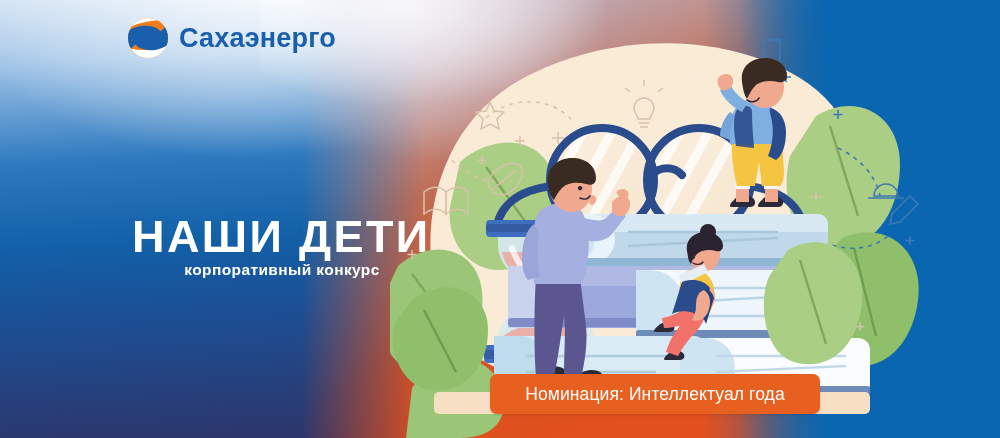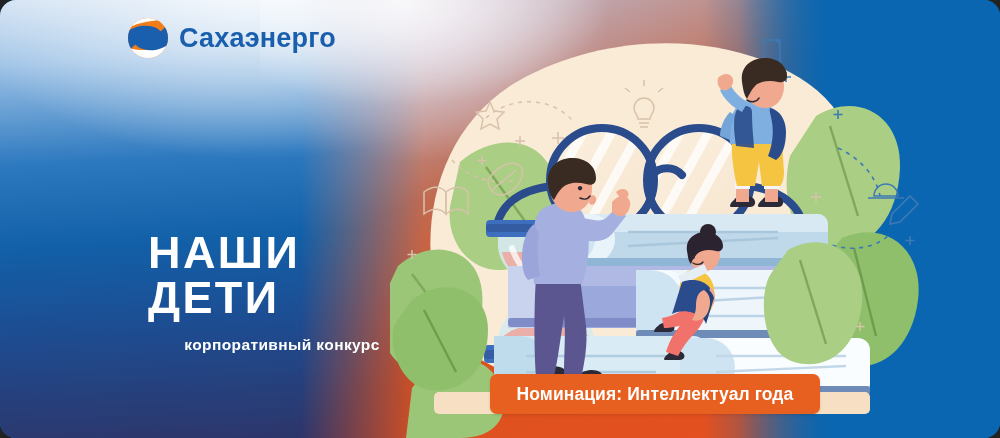--- a/index.html
+++ b/index.html
@@ -3,21 +3,20 @@
 <meta charset="utf-8">
 <style>
   html,body{margin:0;padding:0;background:#222;}
   *{box-sizing:border-box;}
   .banner{
     position:relative;
     width:1000px;height:438px;
     overflow:hidden;
     font-family:"Liberation Sans", sans-serif;
     background:#0a66b0;
-    border-radius:16px;
   }
 
   
   .bg-base{position:absolute;inset:0;background:#0a66b0;}
   .bg-left{
     position:absolute;left:0;top:0;width:460px;height:438px;
     background:
       radial-gradient(ellipse 520px 300px at 56% -6%, rgba(255,255,255,.92) 0%, rgba(255,255,255,0) 62%),
       linear-gradient(177deg,#cfe0f2 0%,#9dc2e6 14%,#2d79bf 36%,#1260a8 54%,#1d4d92 72%,#2e3468 100%);
   }
@@ -42,40 +41,40 @@
   .logo{position:absolute;left:126px;top:16px;display:flex;align-items:center;gap:9px;}
   .logo-mark{width:44px;height:44px;display:block;}
   .logo-text{
     font-size:27px;font-weight:700;color:#1a5fae;letter-spacing:.2px;
     font-family:"Liberation Sans", sans-serif;
   }
 
   
   .headline{position:absolute;left:132px;top:214px;width:300px;}
   .headline h1{
-    margin:16px;color:#fff;font-size:45px;font-weight:700;letter-spacing:2.4px;line-height:1;
+    margin:0;color:#fff;font-size:45px;font-weight:700;letter-spacing:2.4px;line-height:1;
     font-family:"Liberation Sans", sans-serif;
   }
   .headline .sub{
     margin-top:2px;text-align:center;color:#fff;font-size:15.5px;font-weight:700;letter-spacing:.4px;
   }
 
   
   .illus{position:absolute;left:390px;top:0;width:540px;height:438px;}
   .illus svg{display:block;width:540px;height:438px;}
 
   
   .nomination{
     position:absolute;left:490px;top:374px;width:330px;height:40px;
     background:#e8601f;border-radius:7px;
     display:flex;align-items:center;justify-content:center;
     box-shadow:0 1px 3px rgba(0,0,0,.12);
   }
   .nomination span{
-    color:#fff;font-size:17.5px;font-weight:700;letter-spacing:.1px;white-space:nowrap;
+    color:#fff;font-size:17.5px;font-weight:400;letter-spacing:.1px;white-space:nowrap;
   }
 </style>
 </head>
 <body>
 
 <div class="banner">
 
   <div class="bg-base"></div>
   <div class="bg-left"></div>
   <div class="bg-right"></div>

